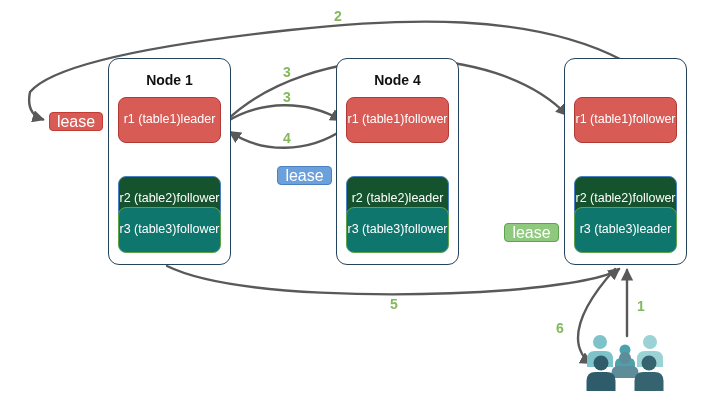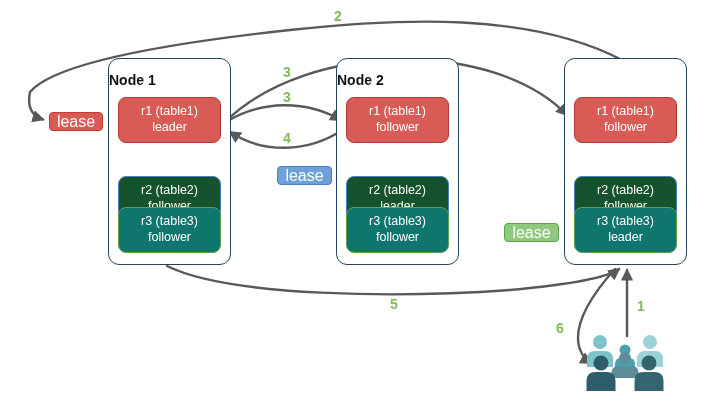--- a/index.html
+++ b/index.html
@@ -7,26 +7,26 @@
     position:relative;width:704px;height:405px;background:#ffffff;
     font-family:"Liberation Sans",sans-serif;overflow:hidden;
   }
   .arrows{position:absolute;left:0;top:0;width:704px;height:405px;}
   .node{
     position:absolute;top:58px;width:123px;height:207px;background:#ffffff;
     border:1.6px solid #23445c;border-radius:11px;box-sizing:border-box;
   }
   .n1{left:108px}.n2{left:336px}.n3{left:564px}
   .node-title{
-    position:absolute;top:13px;left:0;right:0;
+    position:absolute;top:13px;left:0;right:0;text-align:center;
     font-weight:bold;font-size:14px;color:#111111;
   }
   .replica{
     position:absolute;left:9px;width:103px;height:46px;border-radius:8px;
-    display:flex;flex-direction:column;align-items:center;justify-content:center;
+    display:flex;flex-direction:row;align-items:center;justify-content:center;
     color:#ffffff;font-size:12.5px;line-height:1.25;text-align:center;
     box-sizing:border-box;
   }
   .row1{top:38px}.row2{top:93px}.row3{top:148px}
   .red{background:#d95b55;border:1.5px solid #b13a34;}
   .blue{background:#14532d;border:1.5px solid #4b80c2;margin-top:24px;}
   .green{background:#0f766e;border:1.5px solid #5fa24d;}
   .lease{
     position:absolute;height:19px;border-radius:4px;color:#ffffff;font-size:16px;
     display:flex;align-items:center;justify-content:center;box-sizing:border-box;
@@ -76,21 +76,21 @@
       <span>r2 (table2)</span>
       <span>follower</span>
     </div>
     <div class="replica row3 green">
       <span>r3 (table3)</span>
       <span>follower</span>
     </div>
   </div>
 
   <div class="node n2">
-    <div class="node-title">Node 2</div>
+    <div class="node-title">Node 4</div>
     <div class="replica row1 red">
       <span>r1 (table1)</span>
       <span>follower</span>
     </div>
     <div class="replica row2 blue">
       <span>r2 (table2)</span>
       <span>leader</span>
     </div>
     <div class="replica row3 green">
       <span>r3 (table3)</span>

